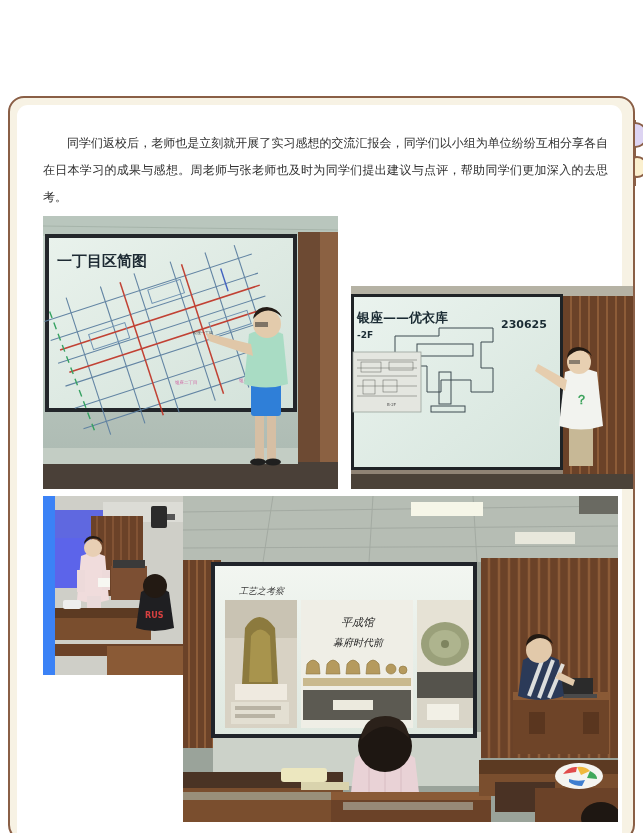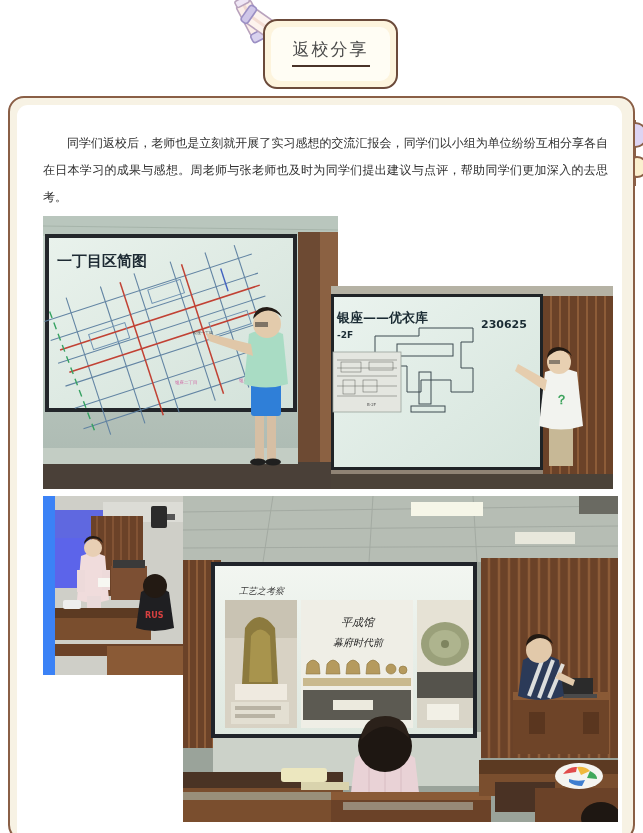--- a/index.html
+++ b/index.html
@@ -83,47 +83,20 @@
   .photo {
     position: absolute; overflow: hidden; background: #3b82f6;
   }
   .photo svg { display: block; width: 100%; height: 100%; }
 </style>
 </head>
 <body>
 
 <div id="page">
 
-  <div class="title-wrap">
-
-    <div class="pens">
-      <svg viewBox="0 0 72 62" xmlns="http://www.w3.org/2000/svg">
-
-        <g transform="rotate(-28 26 24)">
-          <rect x="17" y="2" width="16" height="34" rx="3" fill="#fbeee9" stroke="#b9a3bd" stroke-width="1.6"></rect>
-          <line x1="25" y1="4" x2="25" y2="34" stroke="#f0d8d2" stroke-width="3"></line>
-          <rect x="16" y="34" width="18" height="9" rx="3" fill="#d9d2ee" stroke="#9b8fc4" stroke-width="1.6"></rect>
-          <rect x="18" y="-3" width="14" height="7" rx="2" fill="#efe6f5" stroke="#b9a3bd" stroke-width="1.5"></rect>
-        </g>
-
-        <g transform="rotate(-55 44 32)">
-          <rect x="35" y="6" width="17" height="34" rx="3" fill="#fdf3ee" stroke="#b9a3bd" stroke-width="1.6"></rect>
-          <line x1="43" y1="8" x2="43" y2="38" stroke="#f4ddd4" stroke-width="3"></line>
-          <rect x="34" y="0" width="19" height="8" rx="3" fill="#cfc6e8" stroke="#9b8fc4" stroke-width="1.6"></rect>
-          <rect x="36" y="40" width="15" height="8" rx="2" fill="#e5dcf0" stroke="#b9a3bd" stroke-width="1.5"></rect>
-        </g>
-      </svg>
-    </div>
-
-    <div class="title-badge">
-      <div class="title-badge-inner"></div>
-      <div class="title-text">返校分享</div>
-      <div class="title-rule"></div>
-    </div>
-  </div>
 
   <div class="side-deco">
     <div class="deco-line"></div>
     <div class="deco-circle purple"></div>
     <div class="deco-circle cream"></div>
   </div>
 
   <div class="card">
     <div class="card-inner">
 
@@ -207,21 +180,21 @@
               <circle cx="224" cy="108" r="14" fill="#e3cbac"></circle>
               <path d="M210 103 q14 -16 29 -2 q-4 -9 -15 -10 q-12 0 -14 12 z" fill="#241c16"></path>
               <path d="M212 106 h13 v5 h-13 z" fill="#2b2b2b" opacity="0.55"></path>
 
               <ellipse cx="215" cy="246" rx="8" ry="3.5" fill="#1f1f1f"></ellipse>
               <ellipse cx="230" cy="246" rx="8" ry="3.5" fill="#1f1f1f"></ellipse>
             </g>
           </svg>
         </div>
 
-        <div class="photo" style="left:288px; top:70px; width:282px; height:203px;">
+        <div class="photo" style="left:308px; top:70px; width:282px; height:203px;">
           <svg viewBox="0 0 282 203" xmlns="http://www.w3.org/2000/svg">
             <defs>
               <linearGradient id="p2scr" x1="0" y1="0" x2="1" y2="1">
                 <stop offset="0%" stop-color="#eaf3ee"></stop>
                   <stop offset="100%" stop-color="#d6e5dd"></stop>
               </linearGradient>
             </defs>
             <rect x="0" y="0" width="282" height="203" fill="#8f8374"></rect>
             <rect x="0" y="0" width="282" height="12" fill="#b5b2a4"></rect>
 

